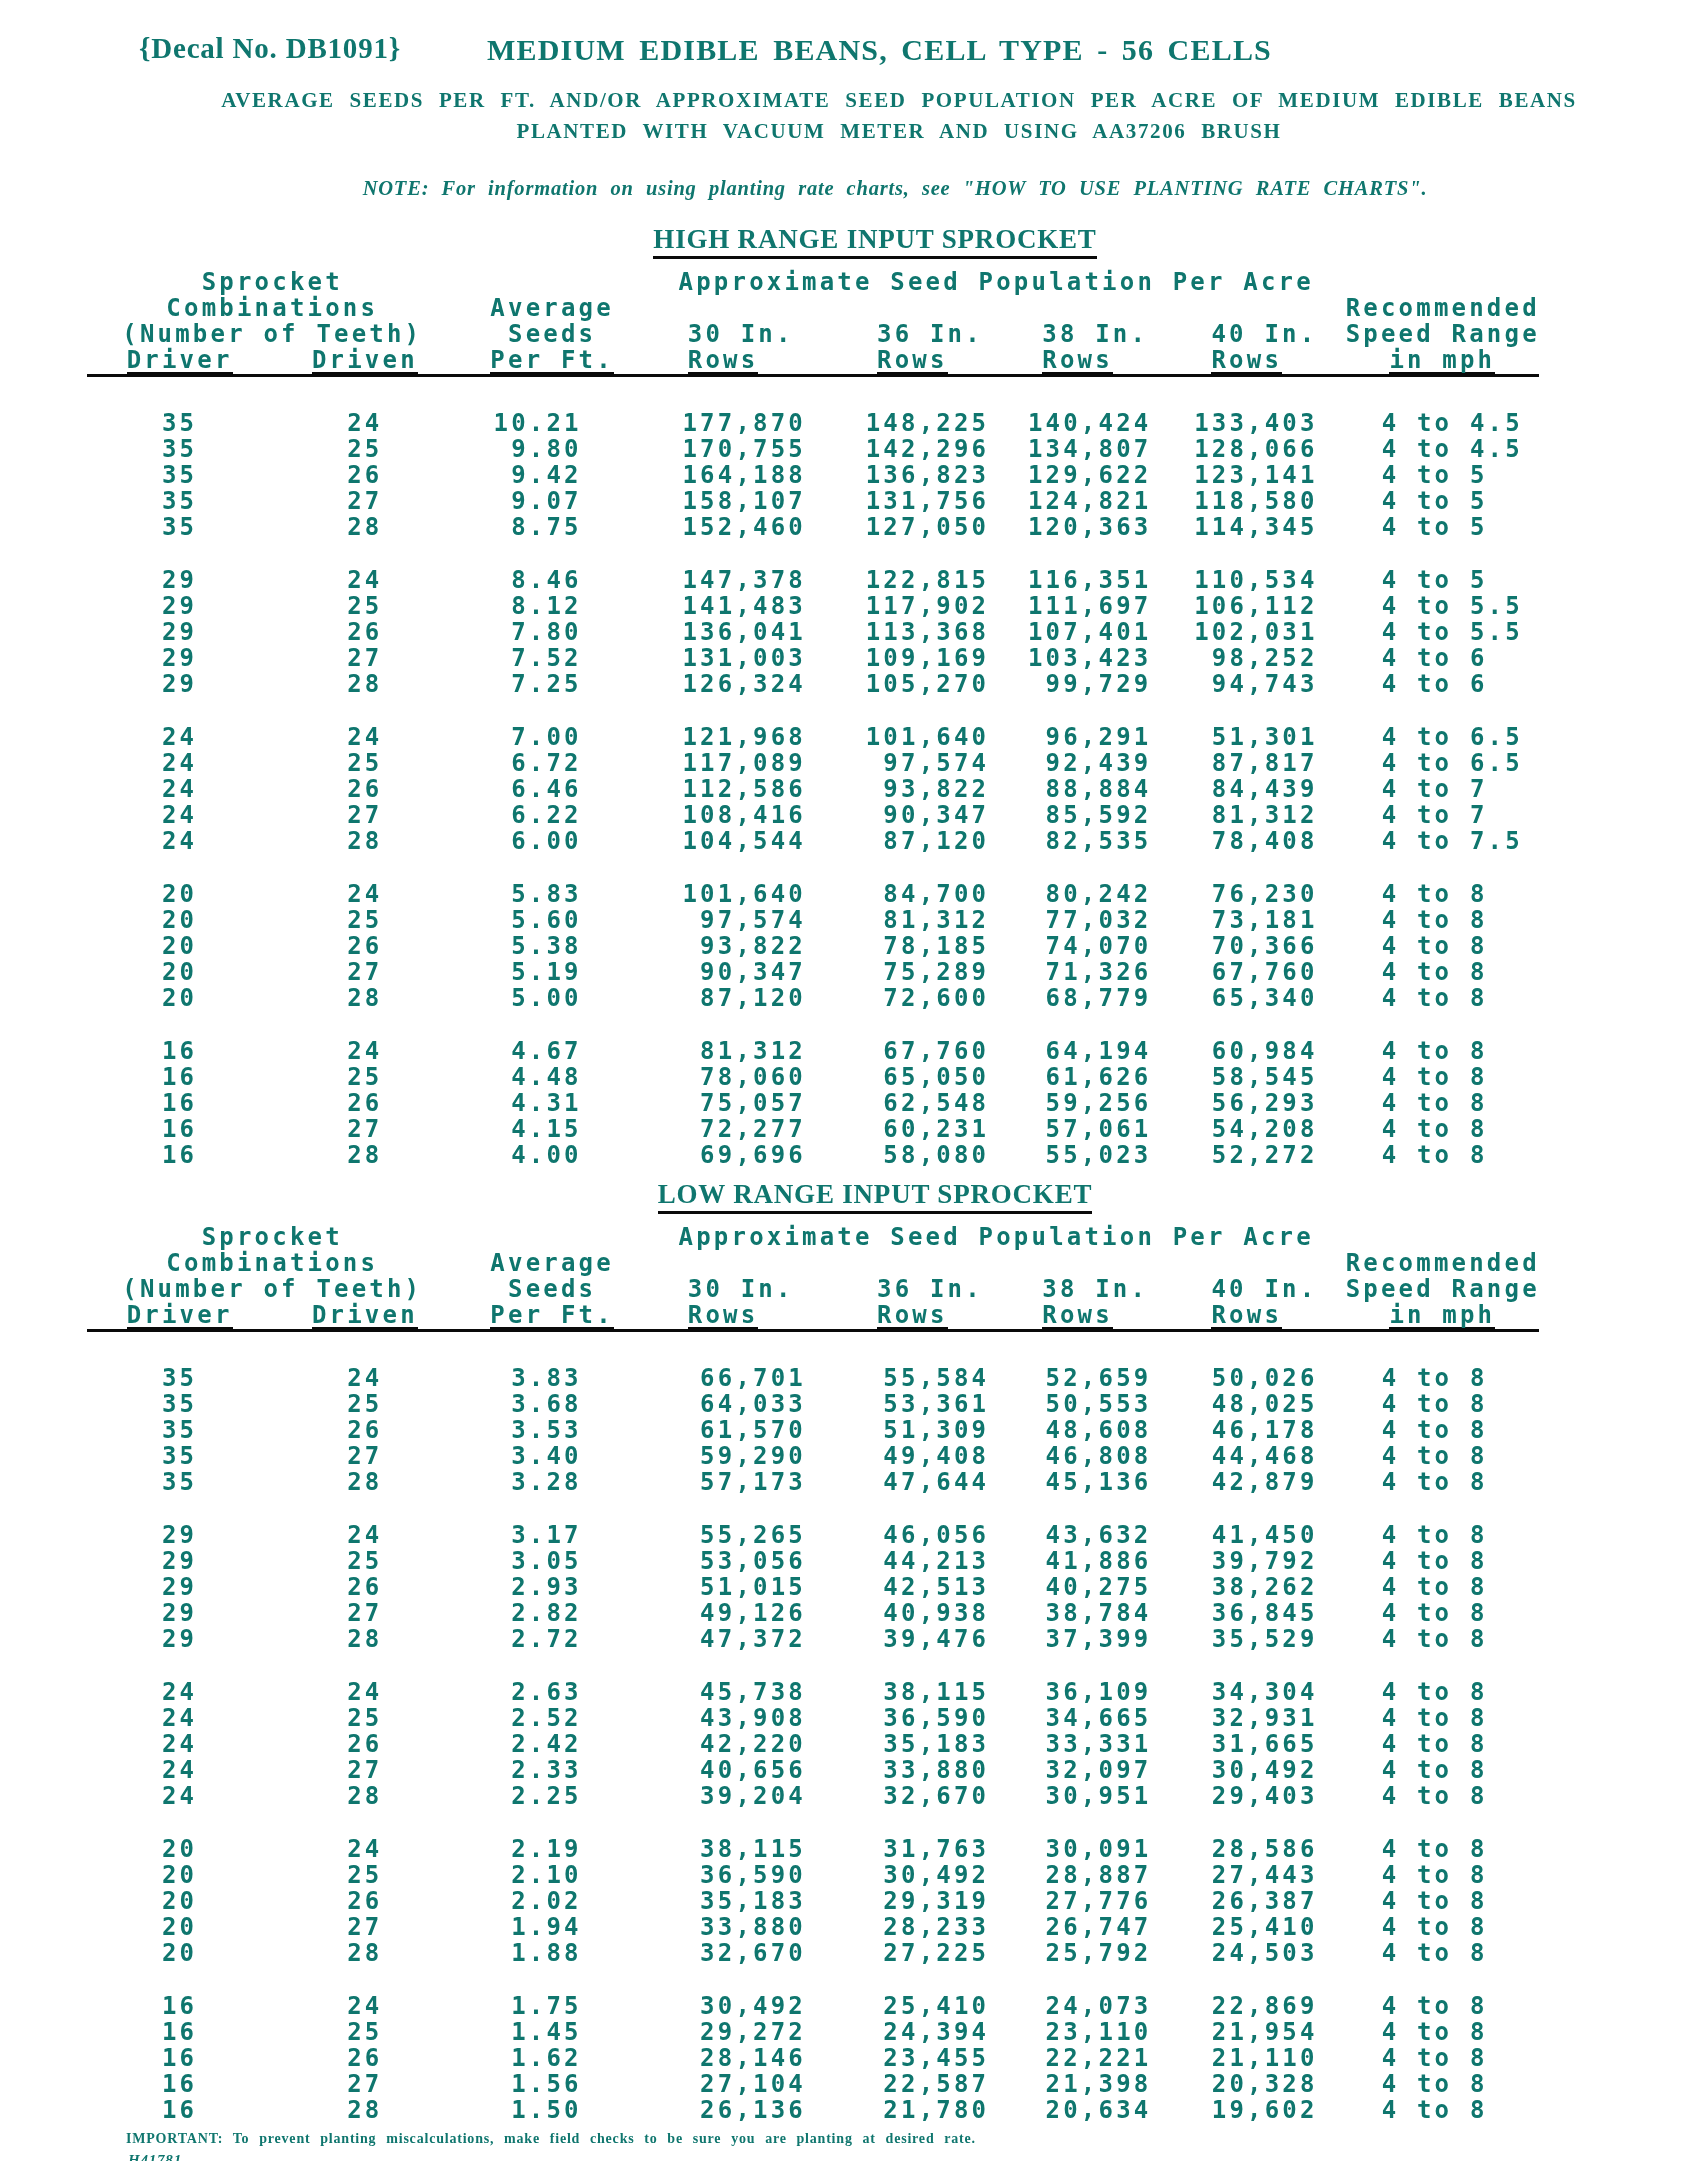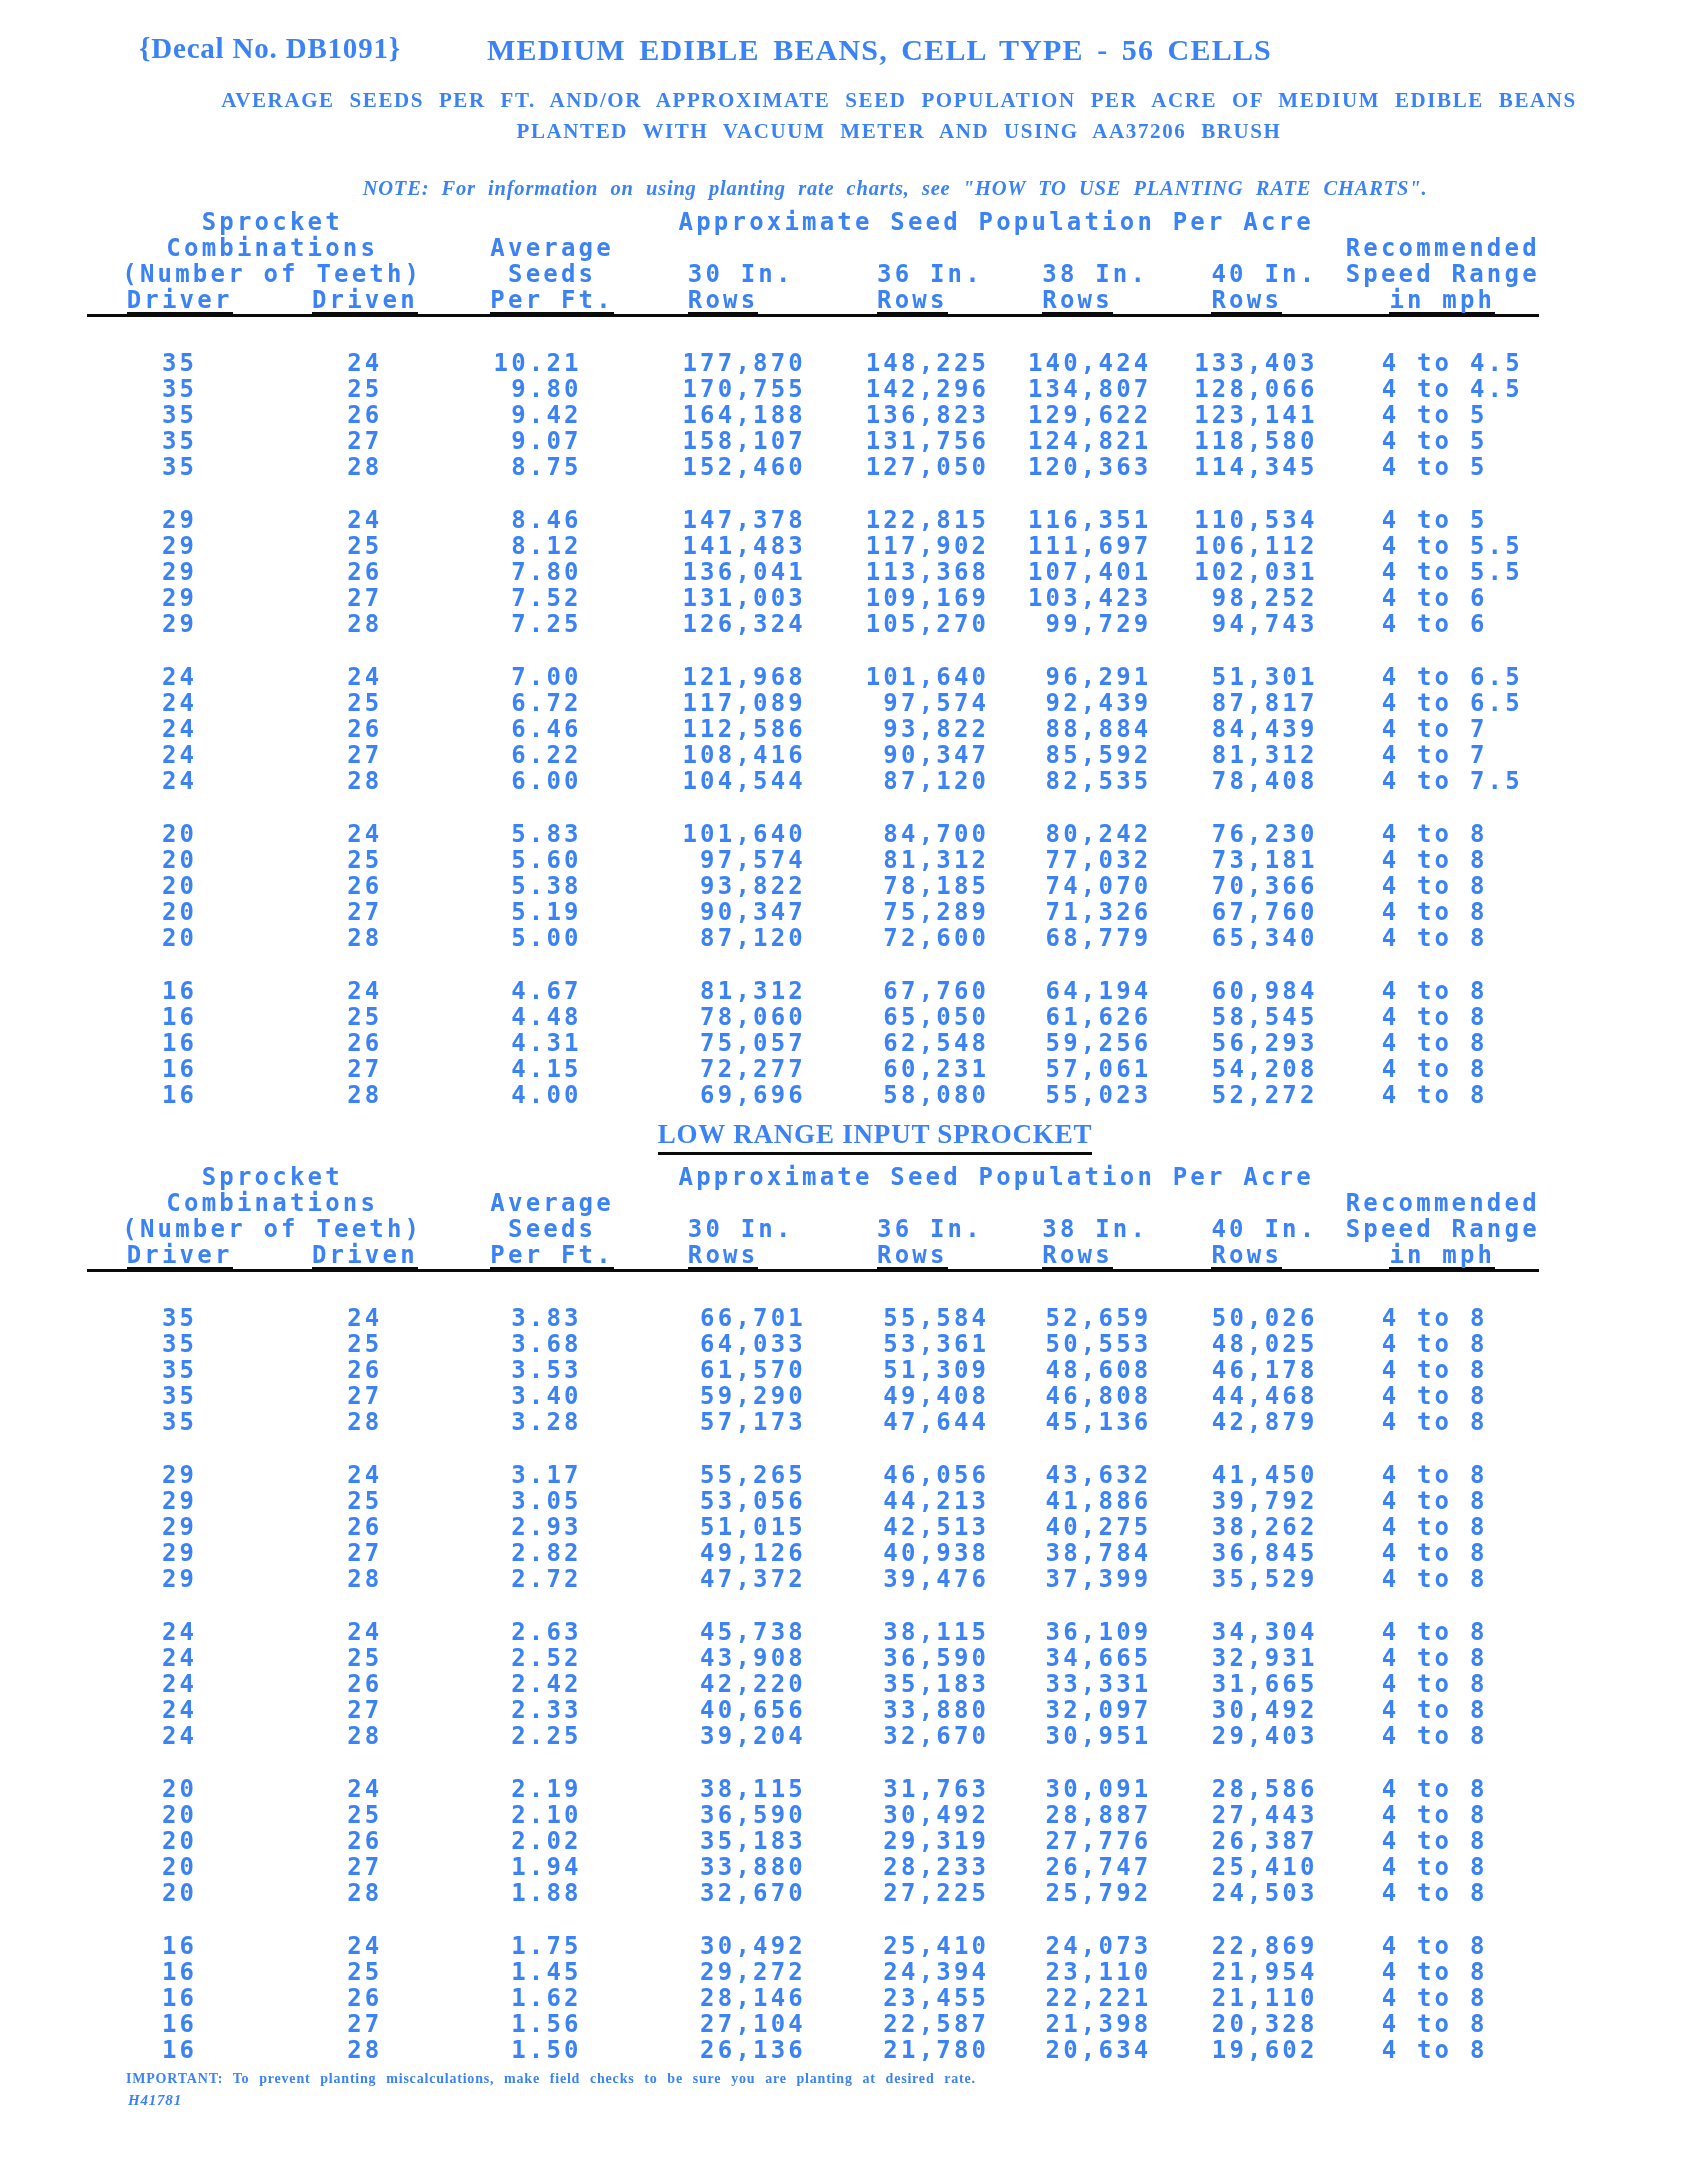--- a/index.html
+++ b/index.html
@@ -1,19 +1,19 @@
 <!DOCTYPE html>
 <html style="font-size:12.6px"><head>
 <meta charset="utf-8">
 <style>
   html,body{margin:0;padding:0;background:#e8e8e8;}
   .doc{
     position:relative;
     width:1703px;height:2161px;
-    background:#ffffff;color:#3b82f6;
+    background:#ffffff;color:#0f766e;
     overflow:hidden;
     font-family:"DejaVu Sans Mono",monospace;
   }
   
   .decal{
     position:absolute;left:139px;top:32px;
     font-family:"Liberation Serif",serif;font-weight:bold;
     font-size:29px;letter-spacing:0.8px;white-space:nowrap;
   }
   .title-row{padding-top:33px;text-align:center;padding-left:56px;}
@@ -92,20 +92,23 @@
 
   <div class="title-row">
     <span class="main-title">MEDIUM EDIBLE BEANS, CELL TYPE - 56 CELLS</span>
   </div>
 
   <div class="subtitle sub1">AVERAGE SEEDS PER FT. AND/OR APPROXIMATE SEED POPULATION PER ACRE OF MEDIUM EDIBLE BEANS</div>
   <div class="subtitle sub2">PLANTED WITH VACUUM METER AND USING AA37206 BRUSH</div>
 
   <div class="note">NOTE: For information on using planting rate charts, see "HOW TO USE PLANTING RATE CHARTS".</div>
 
+  <div class="section-title">
+    <span class="us">HIGH RANGE INPUT SPROCKET</span>
+  </div>
 
   <table class="rate">
     <colgroup>
       <col class="w0">
         <col class="w1">
         <col class="w2">
         <col class="w3">
       <col class="w4">
         <col class="w5">
         <col class="w6">

